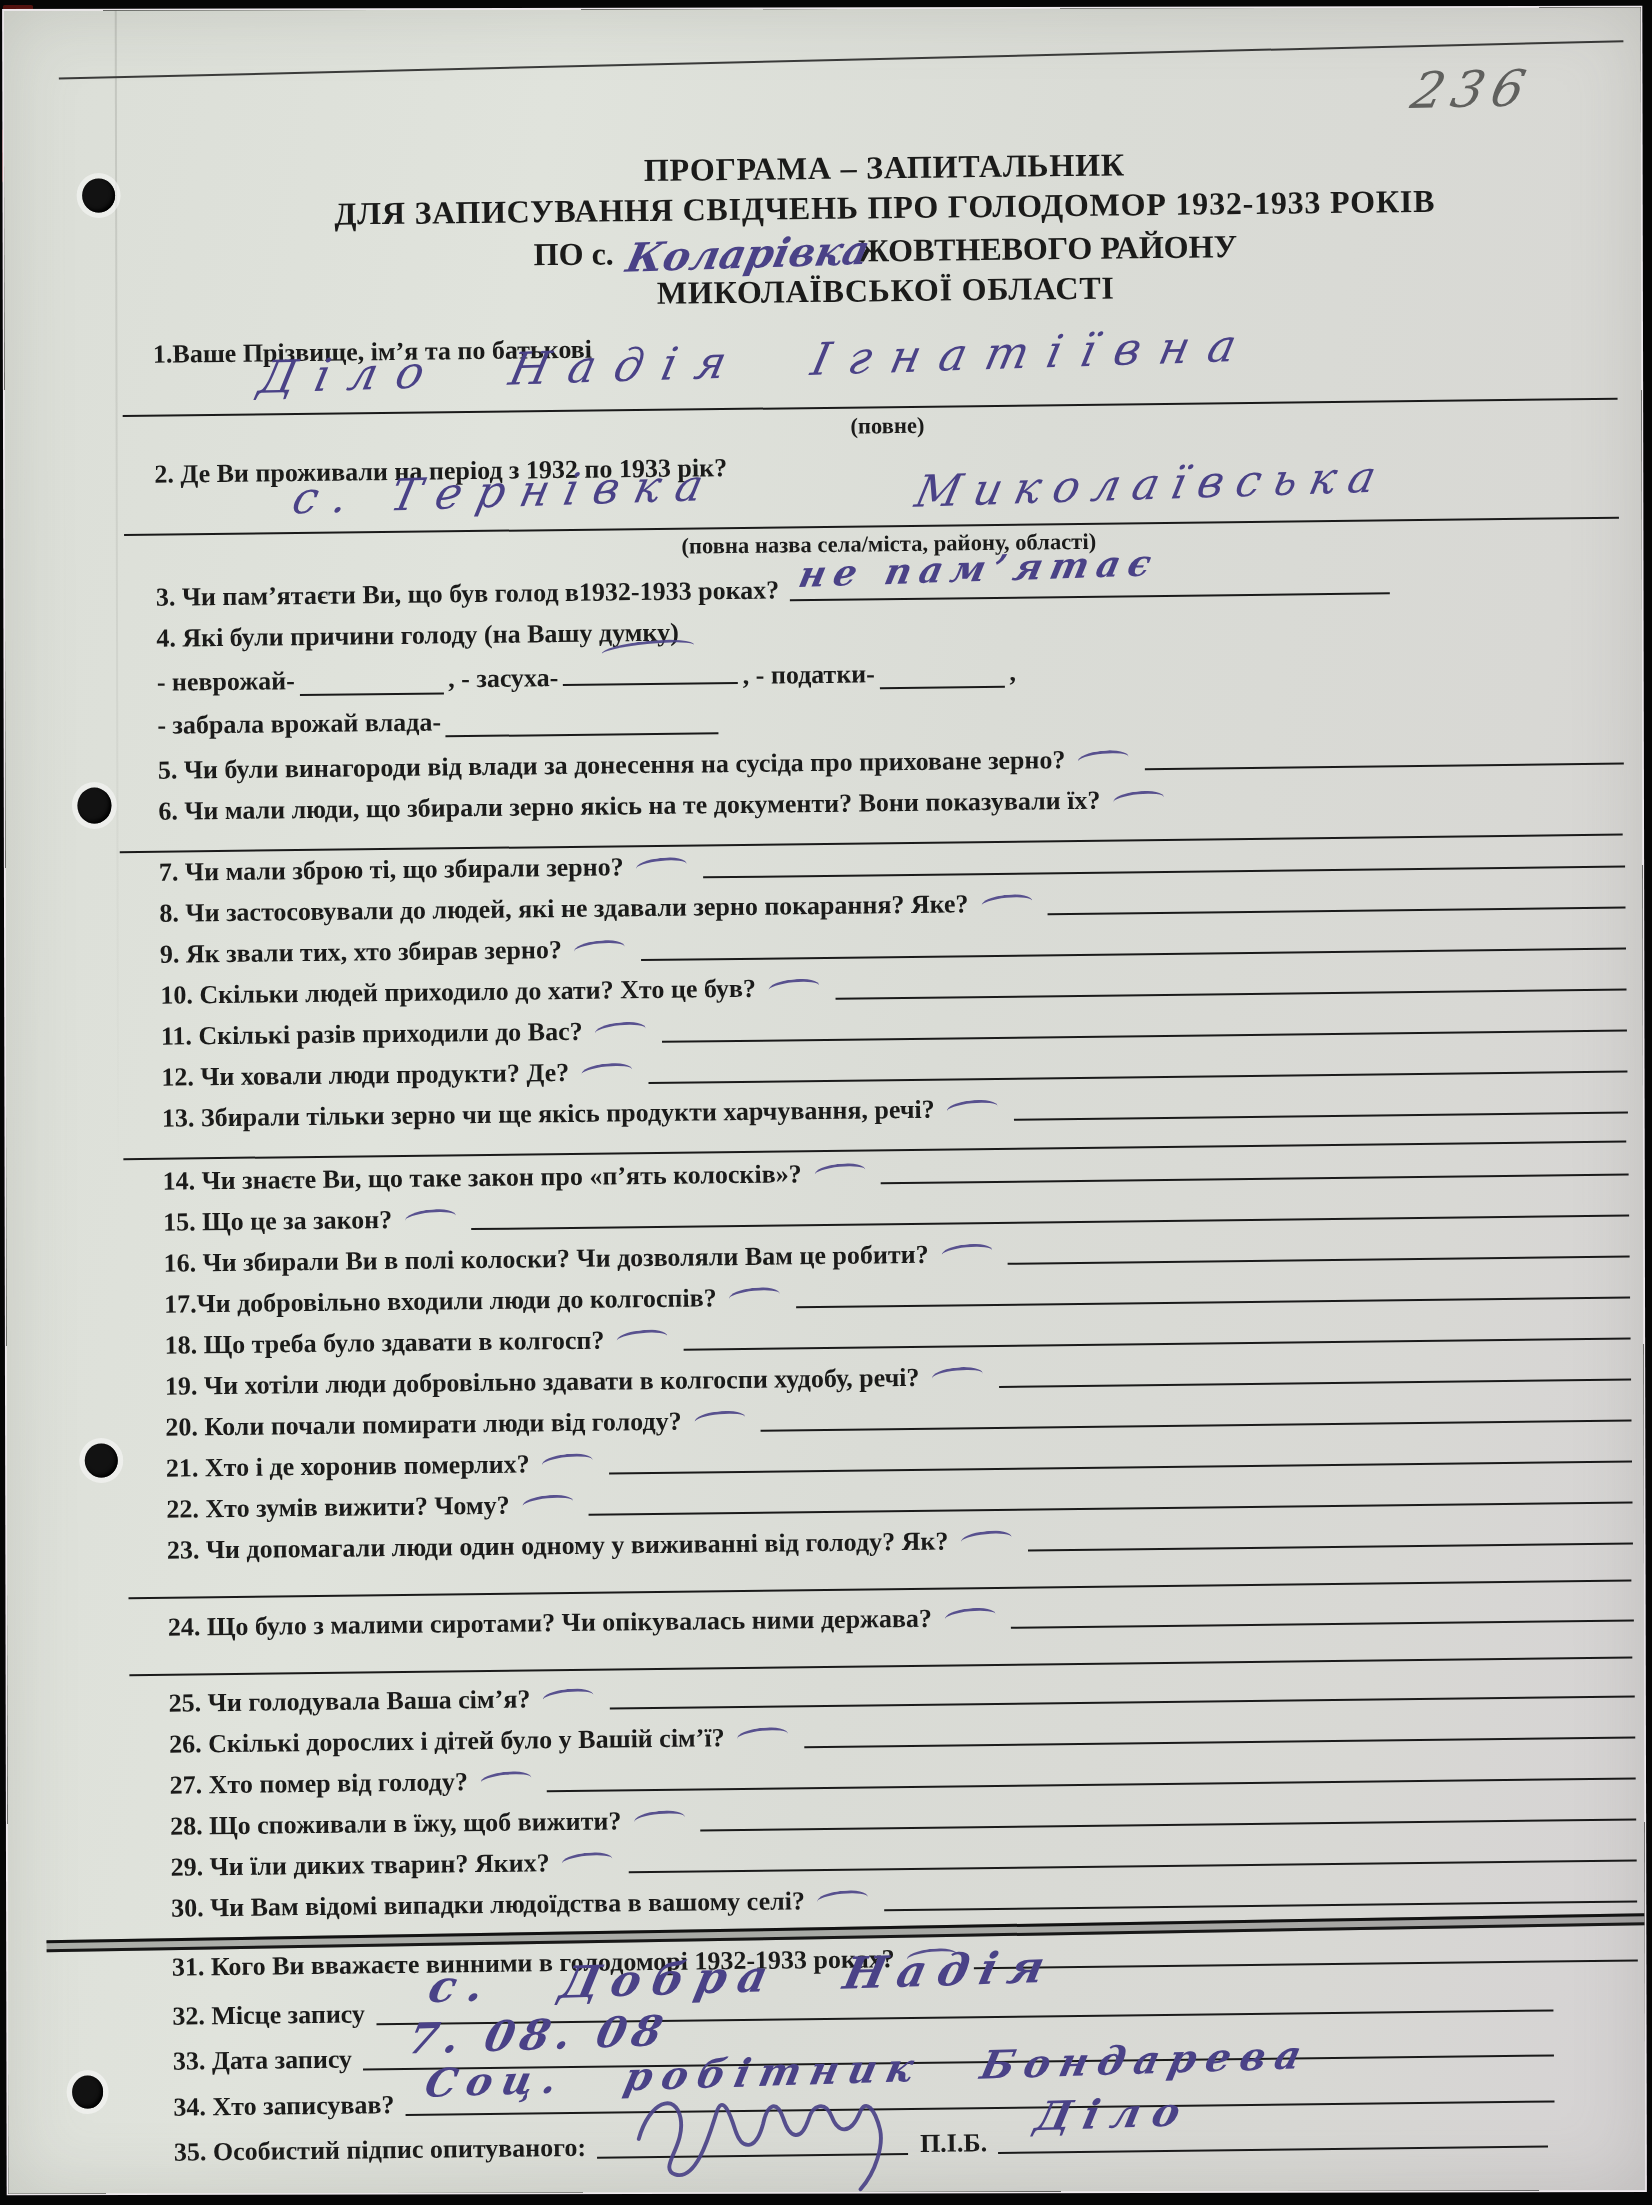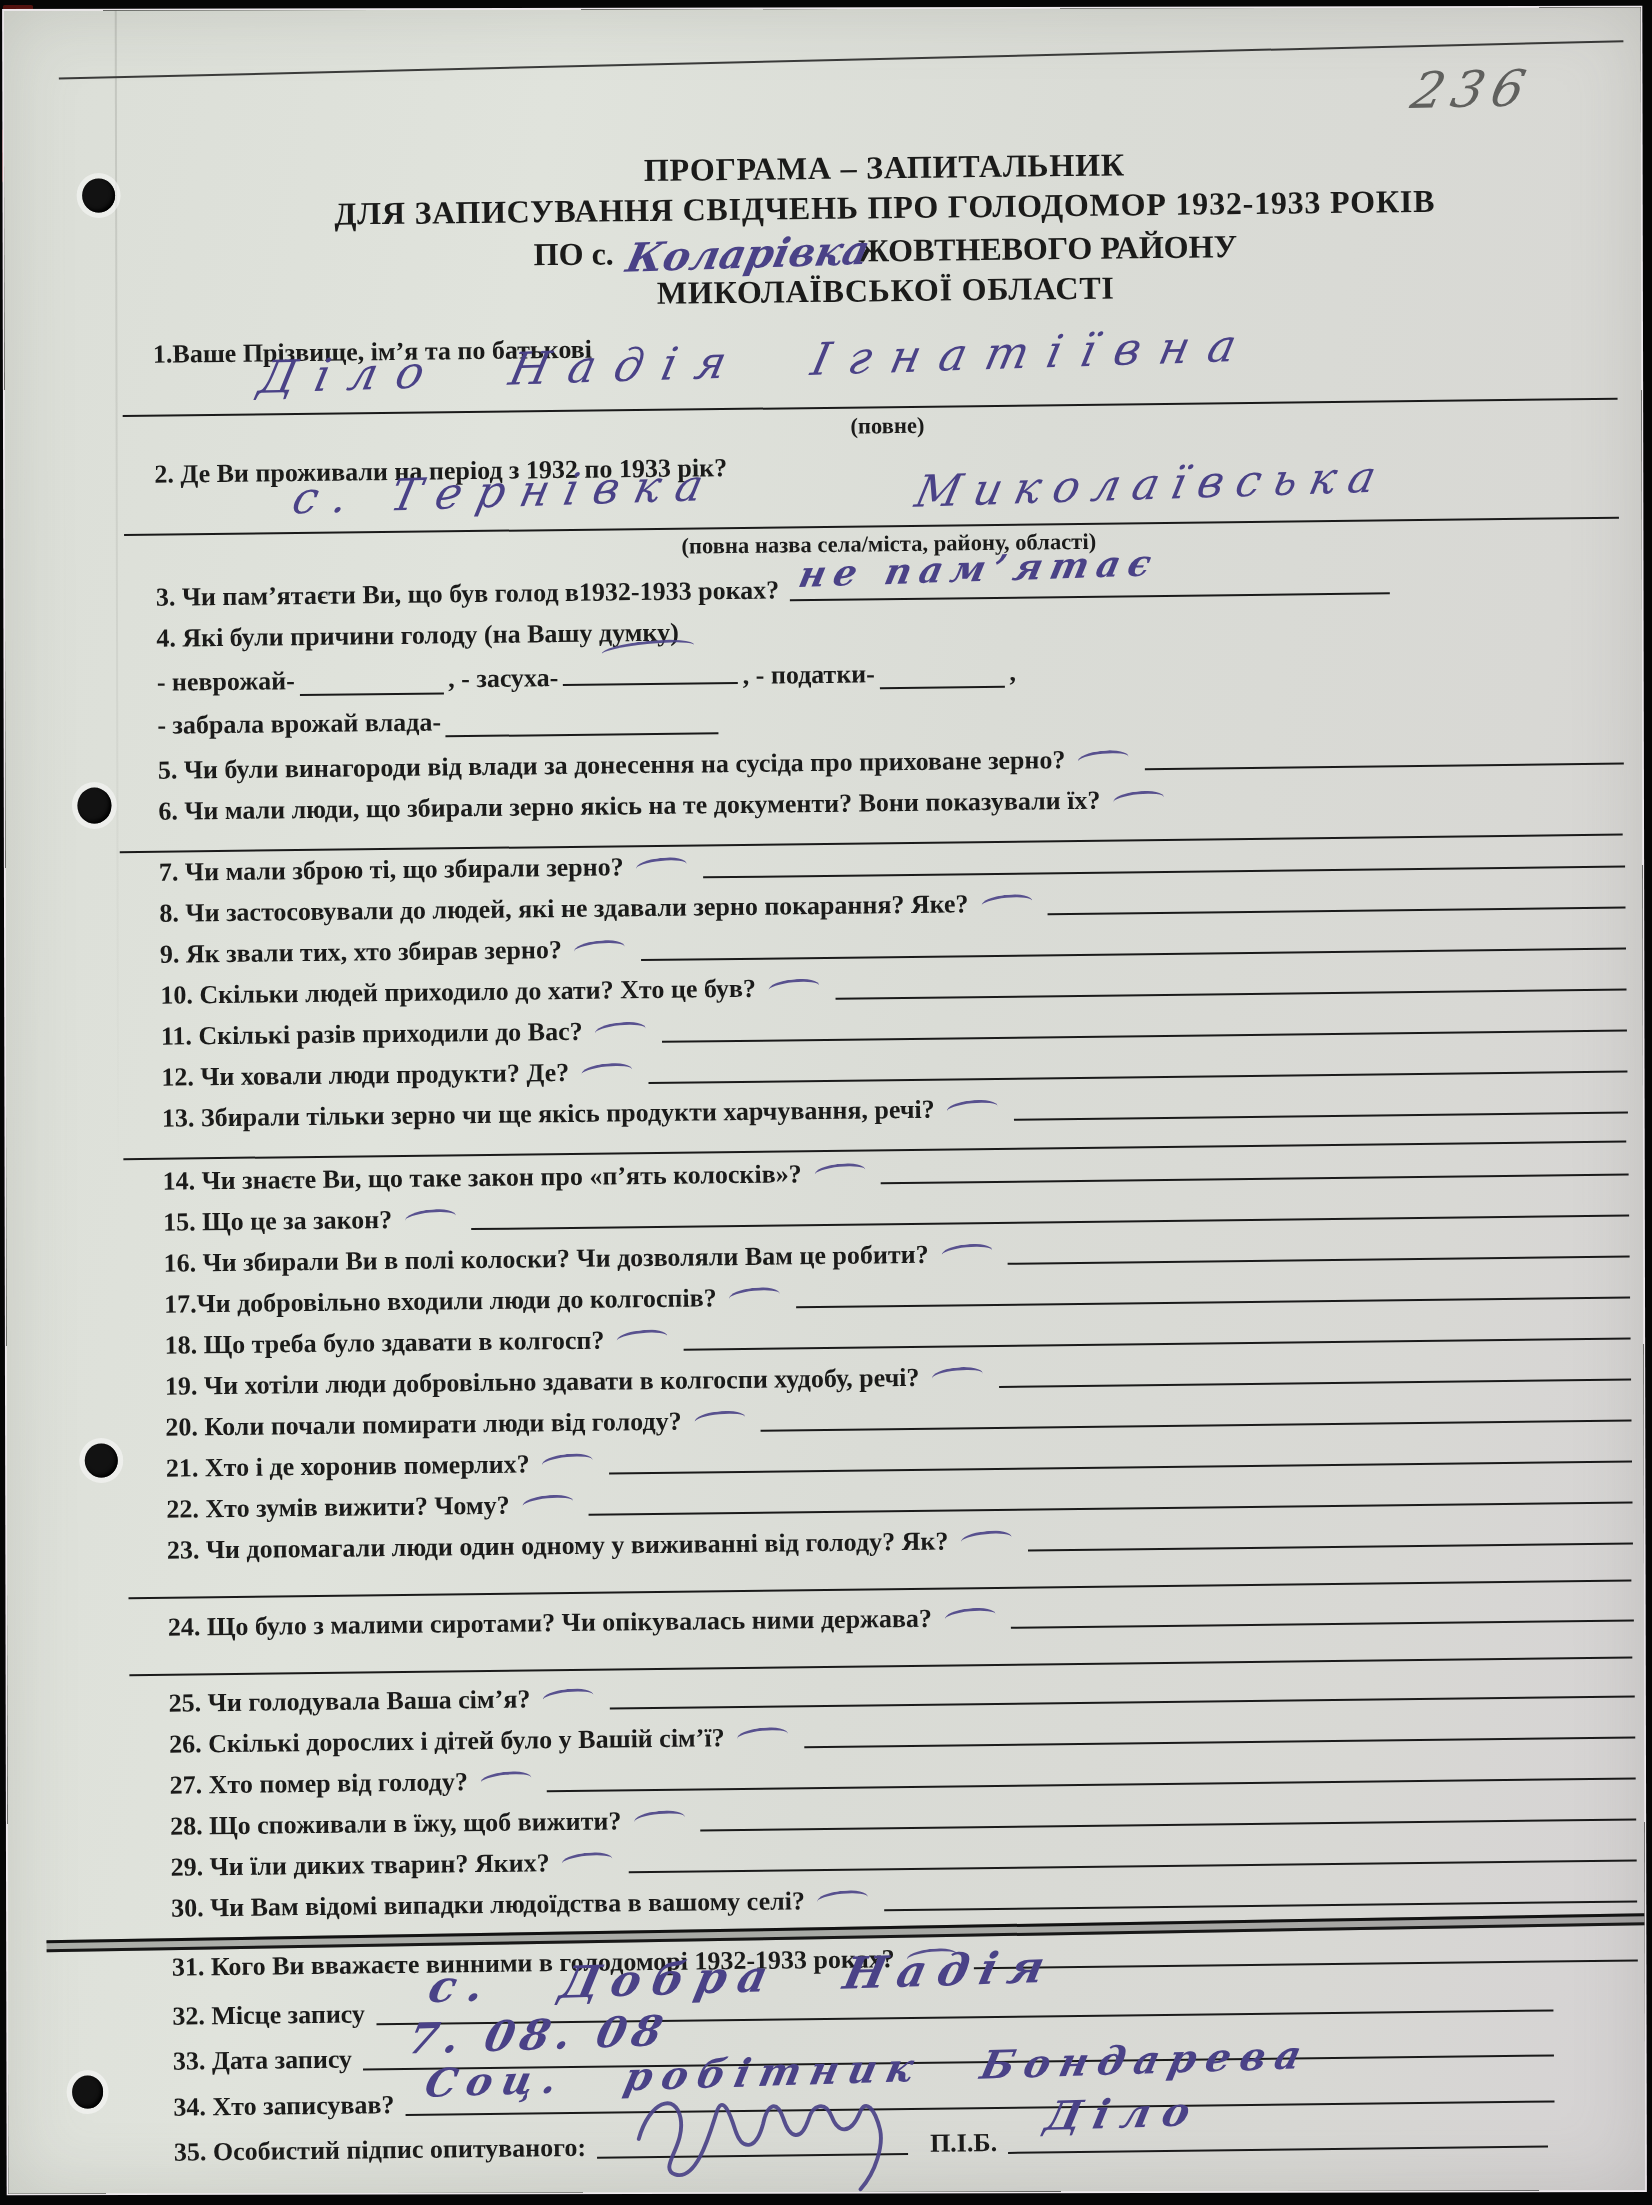--- a/index.html
+++ b/index.html
@@ -308,21 +308,21 @@
       </div>
 
       <div class="q" style="margin-top:12.5px;">
         <span class="qt">35. Особистий підпис опитуваного:</span>
         <span class="ansbox" style="flex:0 0 311px;">
           <span class="ansline"></span>
           <svg class="sig" width="257" height="117" viewBox="0 0 330 150">
             <path d="M14,74 C28,26 62,14 68,48 C74,84 38,112 60,120 C88,130 106,66 114,42 C122,16 132,44 138,64 C146,90 164,92 174,56 C180,30 192,26 200,50 C208,76 222,80 232,52 C238,32 254,28 262,48 C270,70 286,72 298,44 C306,24 318,40 324,66 C328,86 318,120 298,142" fill="none" stroke="#4a4287" stroke-width="5" stroke-linecap="round" opacity=".92"></path>
           </svg>
         </span>
-        <span class="qt" style="margin-left:22px;">П.І.Б.</span>
+        <span class="qt" style="margin-left:12px;">П.І.Б.</span>
         <span class="ansbox" style="margin-right:93px;">
           <span class="ansline"></span>
           <span class="hw abs" style="left:39px;top:-26.5px;font-size:40px;letter-spacing:.3em;">Діло</span>
         </span>
       </div>
 
     </div>
 
     <div class="hole" style="left:78px;top:168px;width:33px;height:34px;"></div>
     <div class="hole" style="left:72px;top:777px;width:34px;height:36px;"></div>

